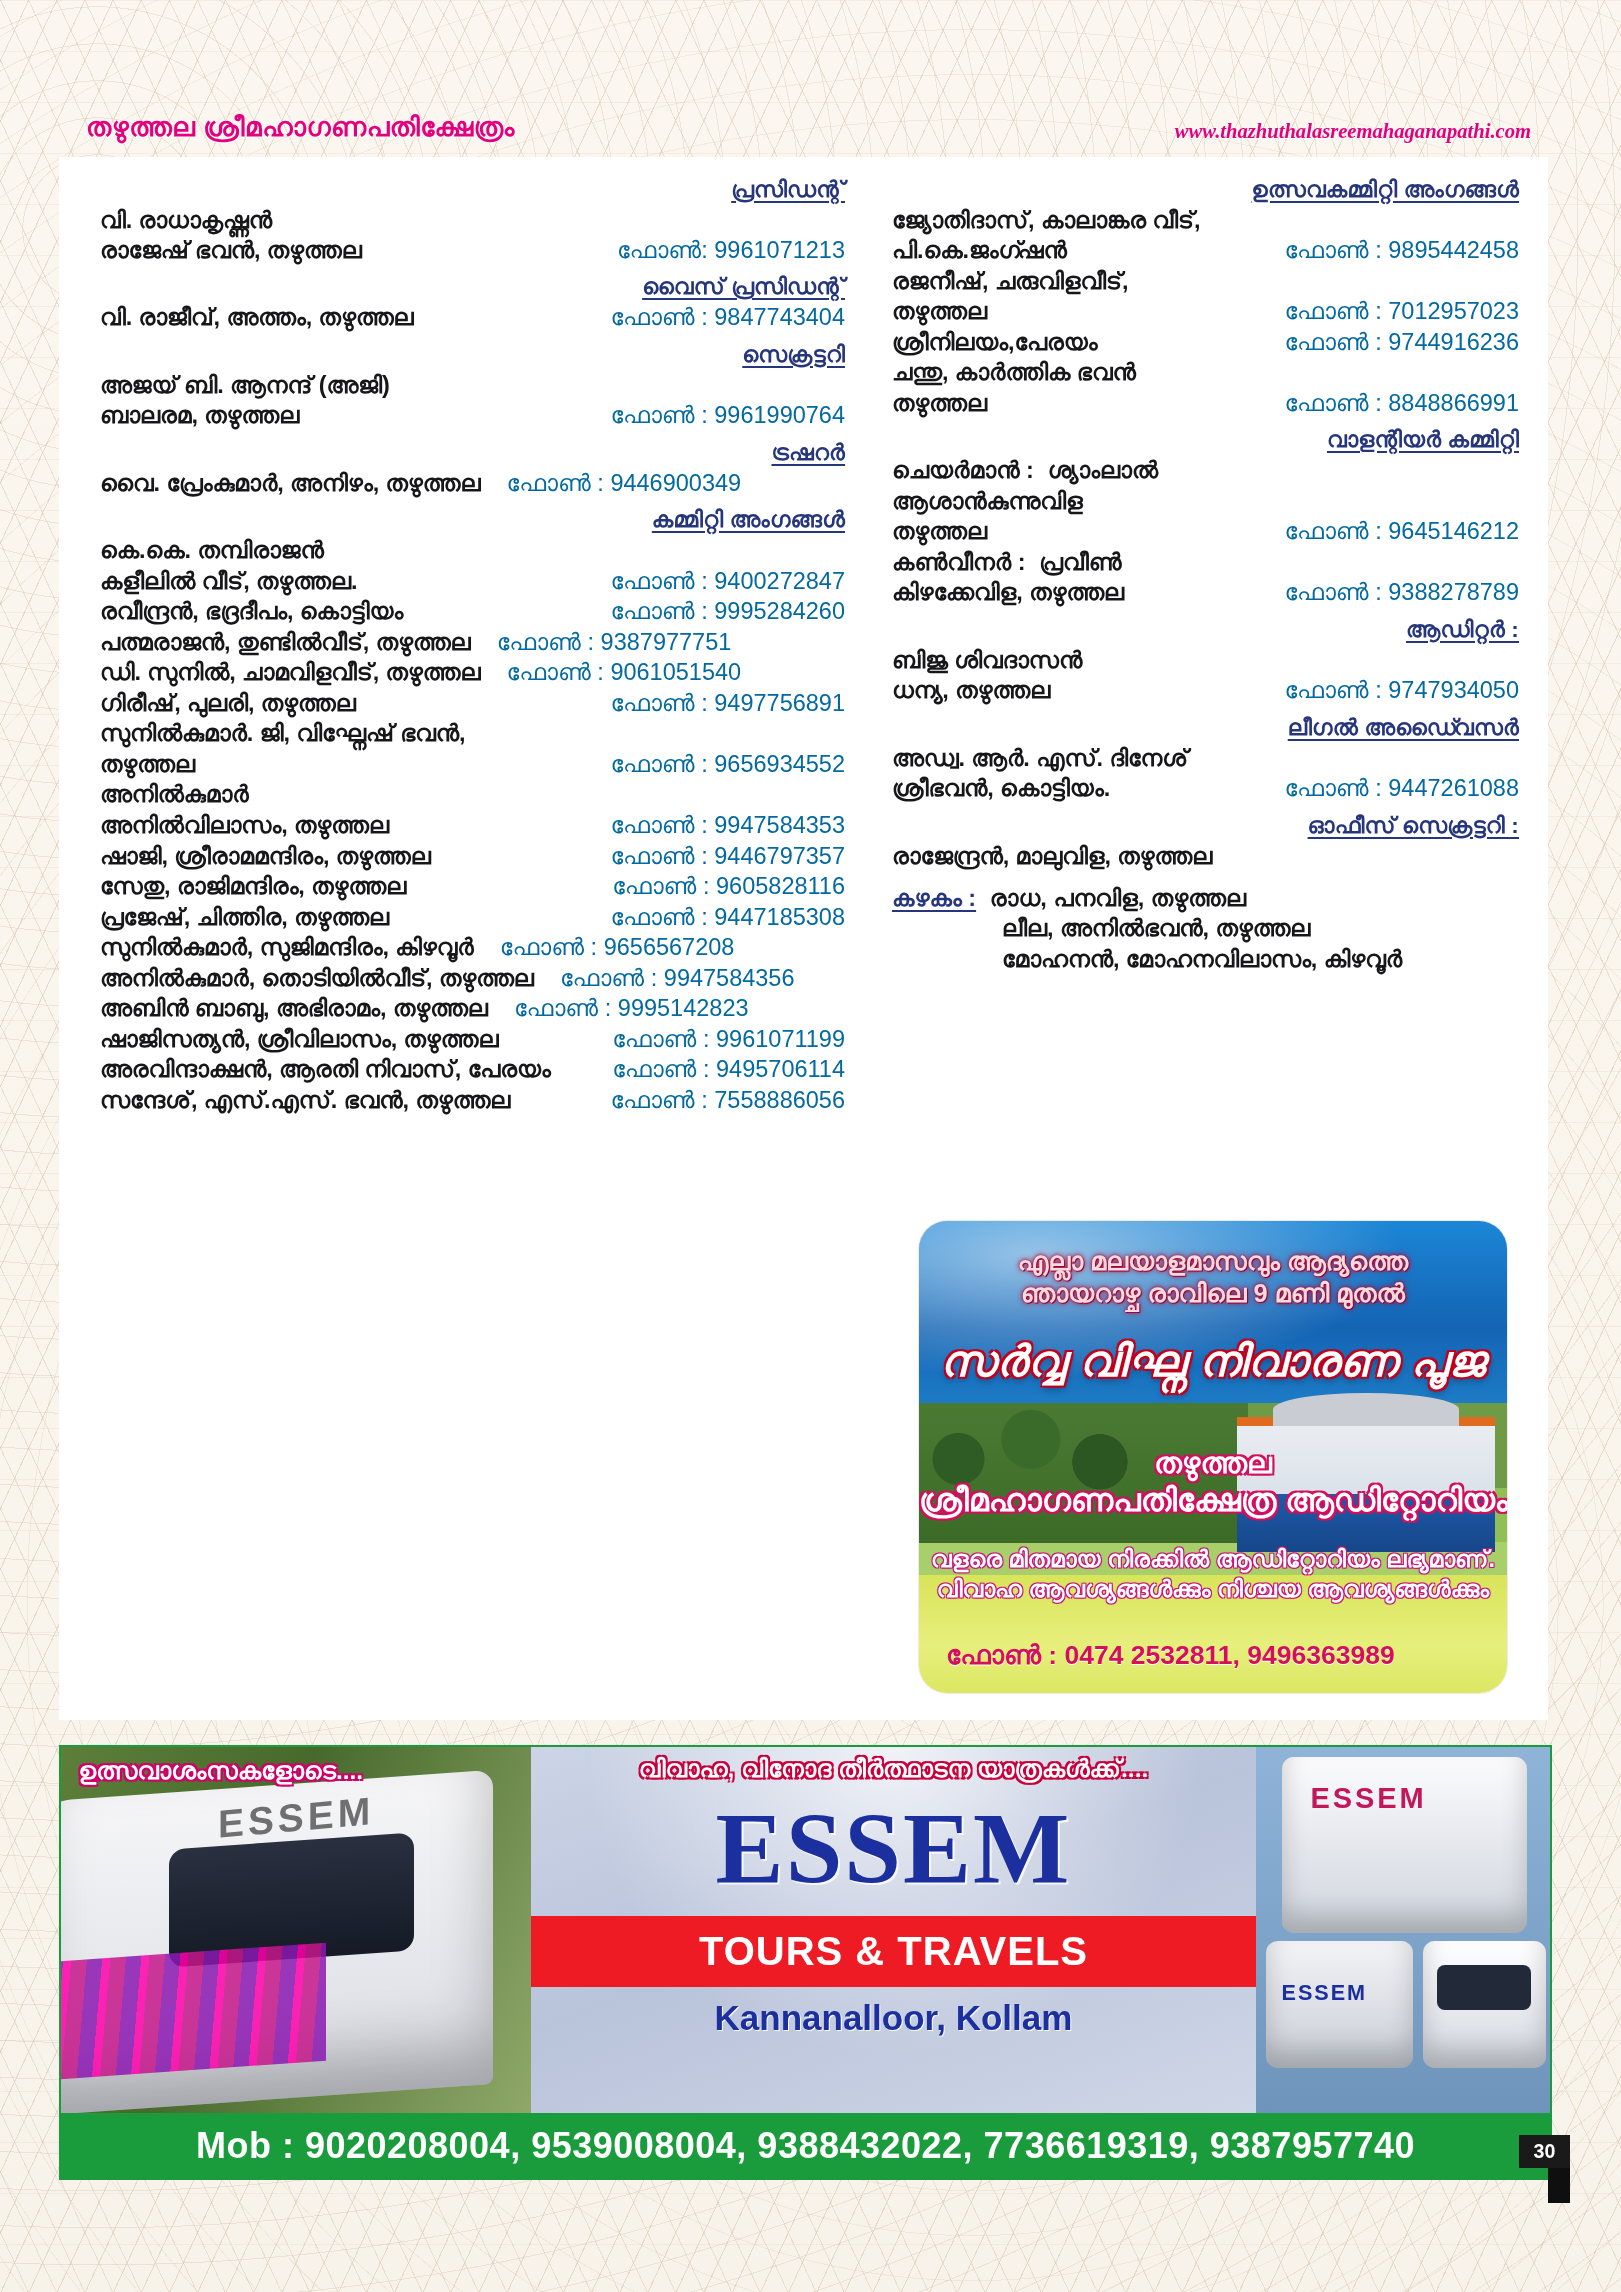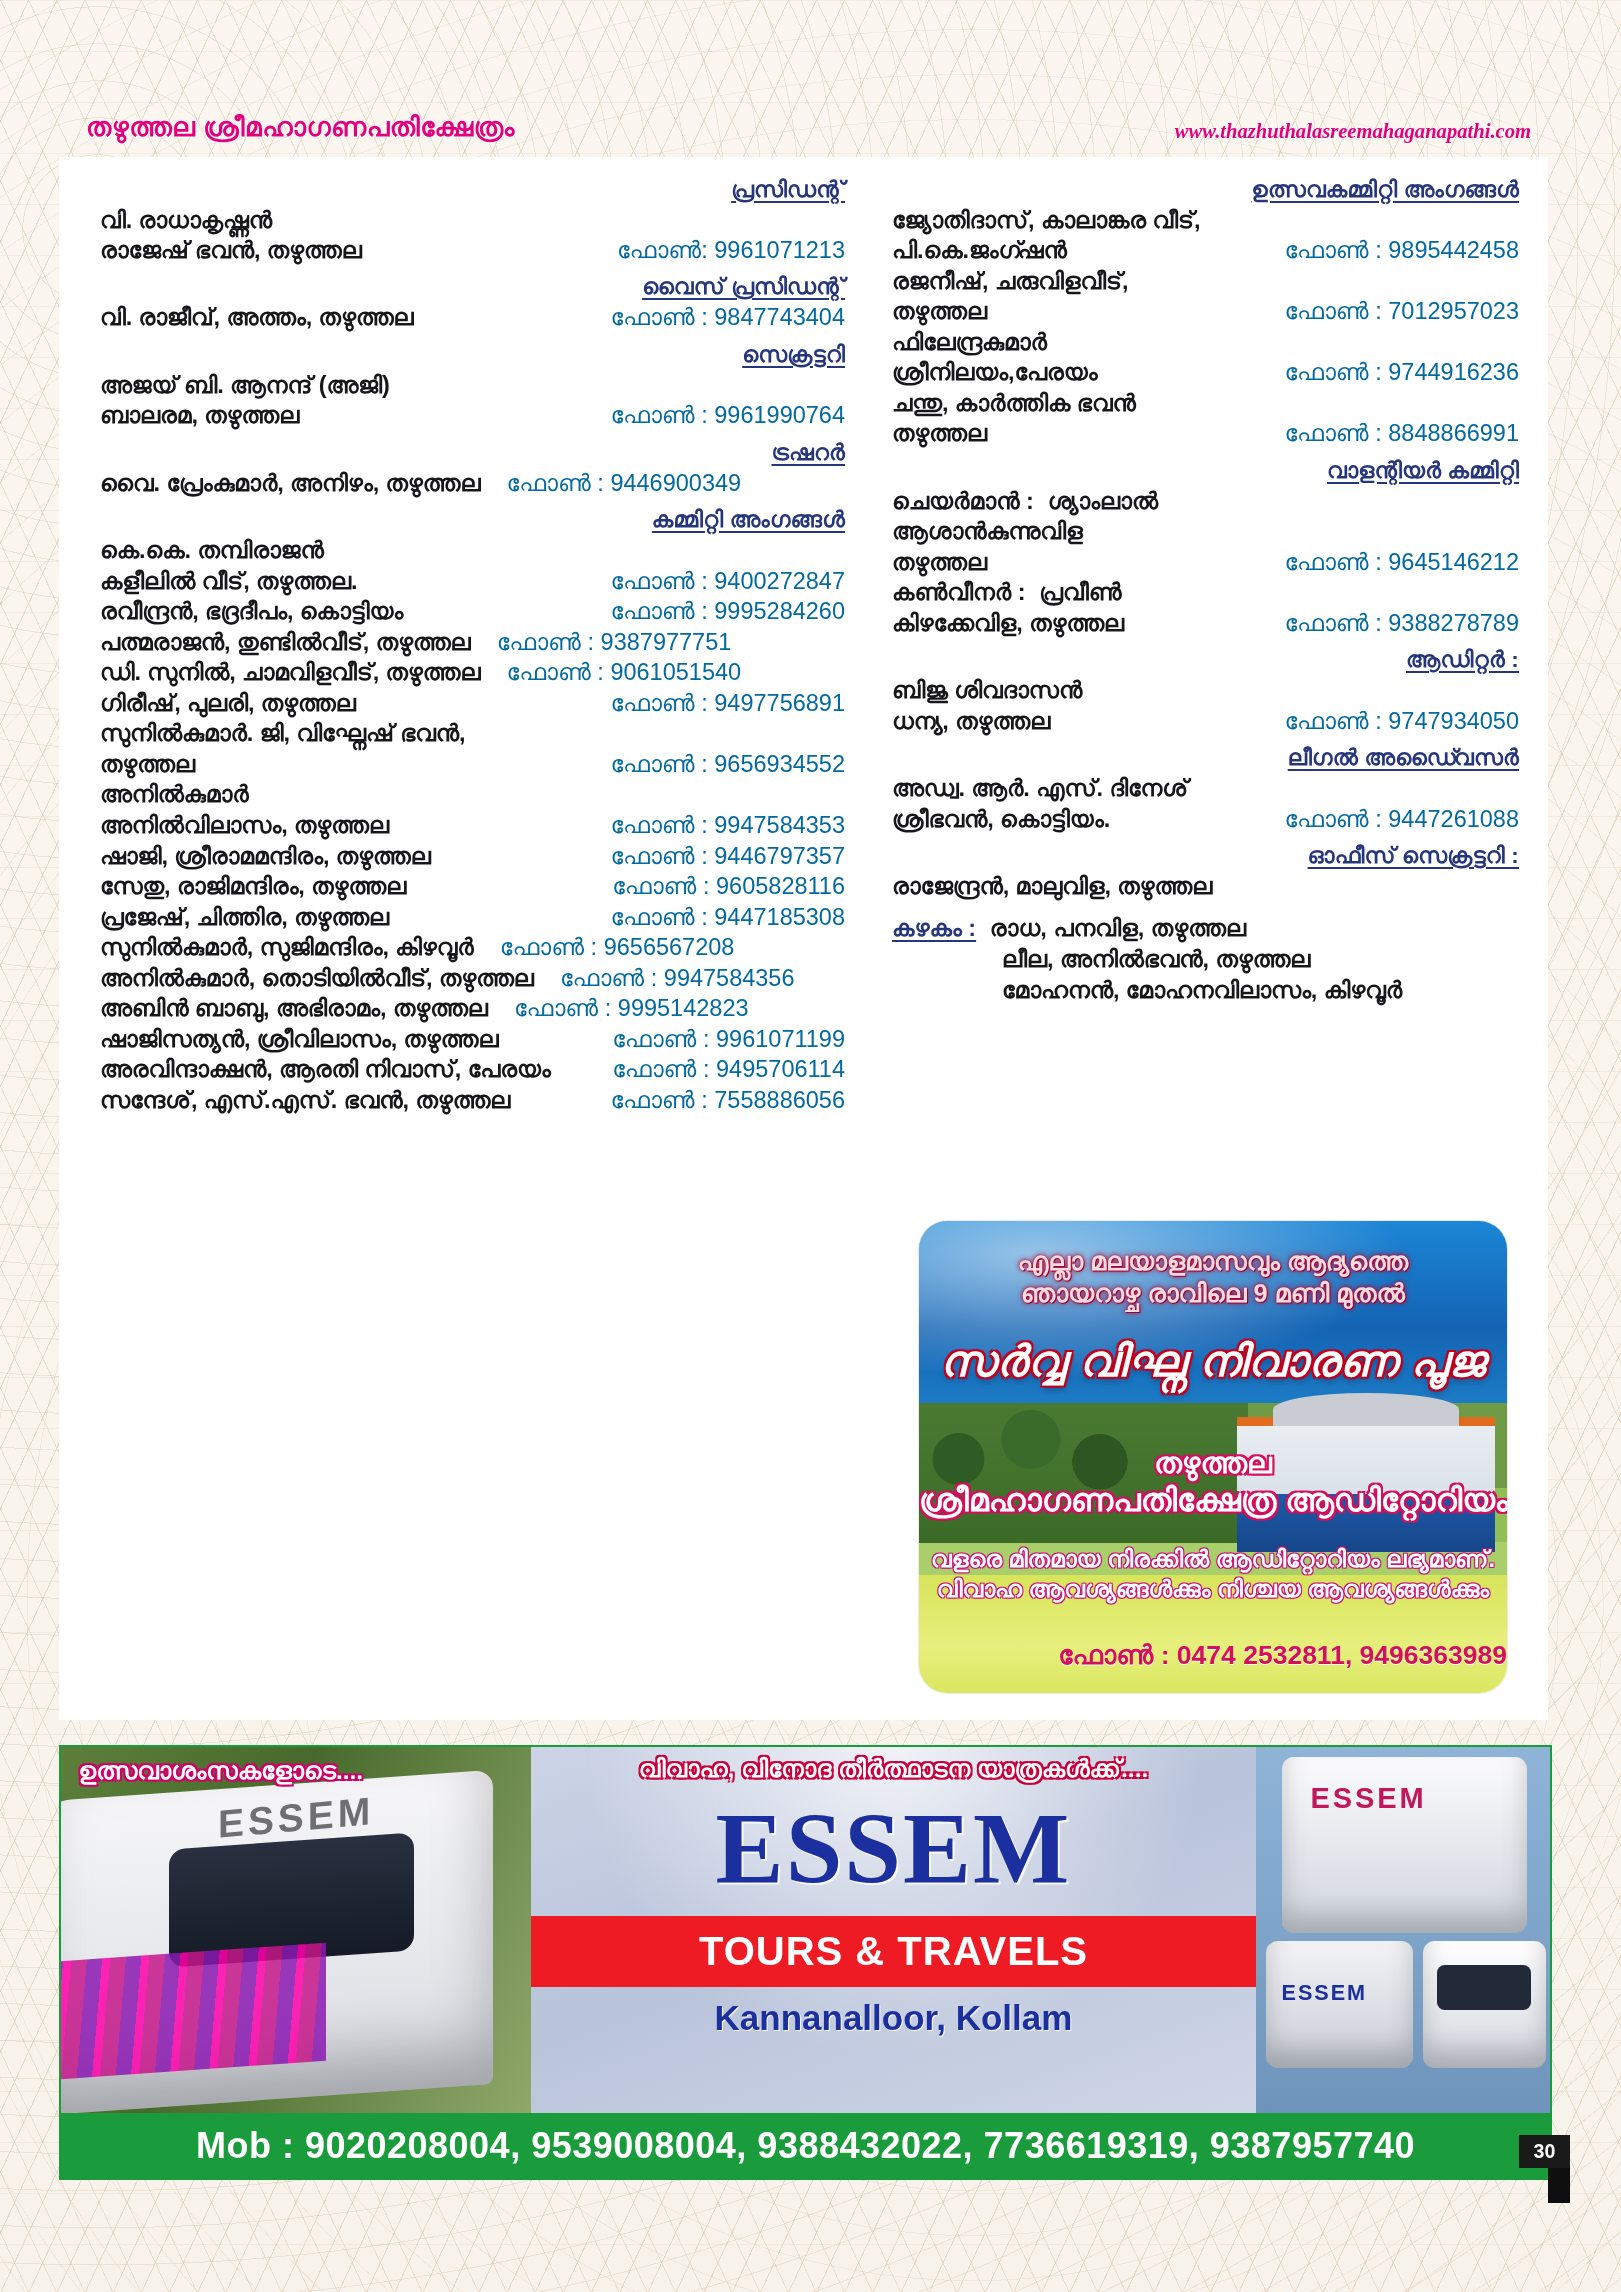--- a/index.html
+++ b/index.html
@@ -224,21 +224,21 @@
   }
   .ap-t2 .l2{font-size:32px;}
   .ap-t3{
     position:absolute;left:0;right:0;top:323px;text-align:center;
     color:#fff;font-weight:bold;font-size:23.5px;line-height:1.28;
     white-space:nowrap;
     text-shadow:0 0 2px #c9157f,1px 1px 0 #c9157f,-1px 1px 0 #c9157f,
                 1px -1px 0 #c9157f,-1px -1px 0 #c9157f;
   }
   .ap-phone{
-    position:absolute;left:0;right:0;bottom:21.6px;text-align:right;
+    position:absolute;left:0;right:0;bottom:21.6px;text-align:left;
     color:#d40f5e;font-weight:bold;font-size:26.5px;white-space:nowrap;
     text-shadow:0 1px 0 rgba(255,255,255,.9);
     padding-left:27px;
   }
 
   
   .ad-essem{
     position:absolute;left:59px;top:1745px;width:1489px;height:431px;
     z-index:5;background:#ddd;overflow:hidden;
     border:2.9px solid #1a9c3c;
@@ -470,21 +470,20 @@
     <div class="nm">ജ്യോതിദാസ്, കാലാങ്കര വീട്,</div>
     <div class="row">
       <span class="who">പി.കെ.ജംഗ്ഷൻ</span>
       <span class="ph">ഫോൺ : 9895442458</span>
     </div>
     <div class="nm">രജനീഷ്, ചരുവിളവീട്,</div>
     <div class="row">
       <span class="who">തഴുത്തല</span>
       <span class="ph">ഫോൺ : 7012957023</span>
     </div>
-    <div class="nm">ഫിലേന്ദ്രകുമാർ</div>
     <div class="row">
       <span class="who">ശ്രീനിലയം,പേരയം</span>
       <span class="ph">ഫോൺ : 9744916236</span>
     </div>
     <div class="nm">ചന്തു, കാർത്തിക ഭവൻ</div>
     <div class="row">
       <span class="who">തഴുത്തല</span>
       <span class="ph">ഫോൺ : 8848866991</span>
     </div>
 

